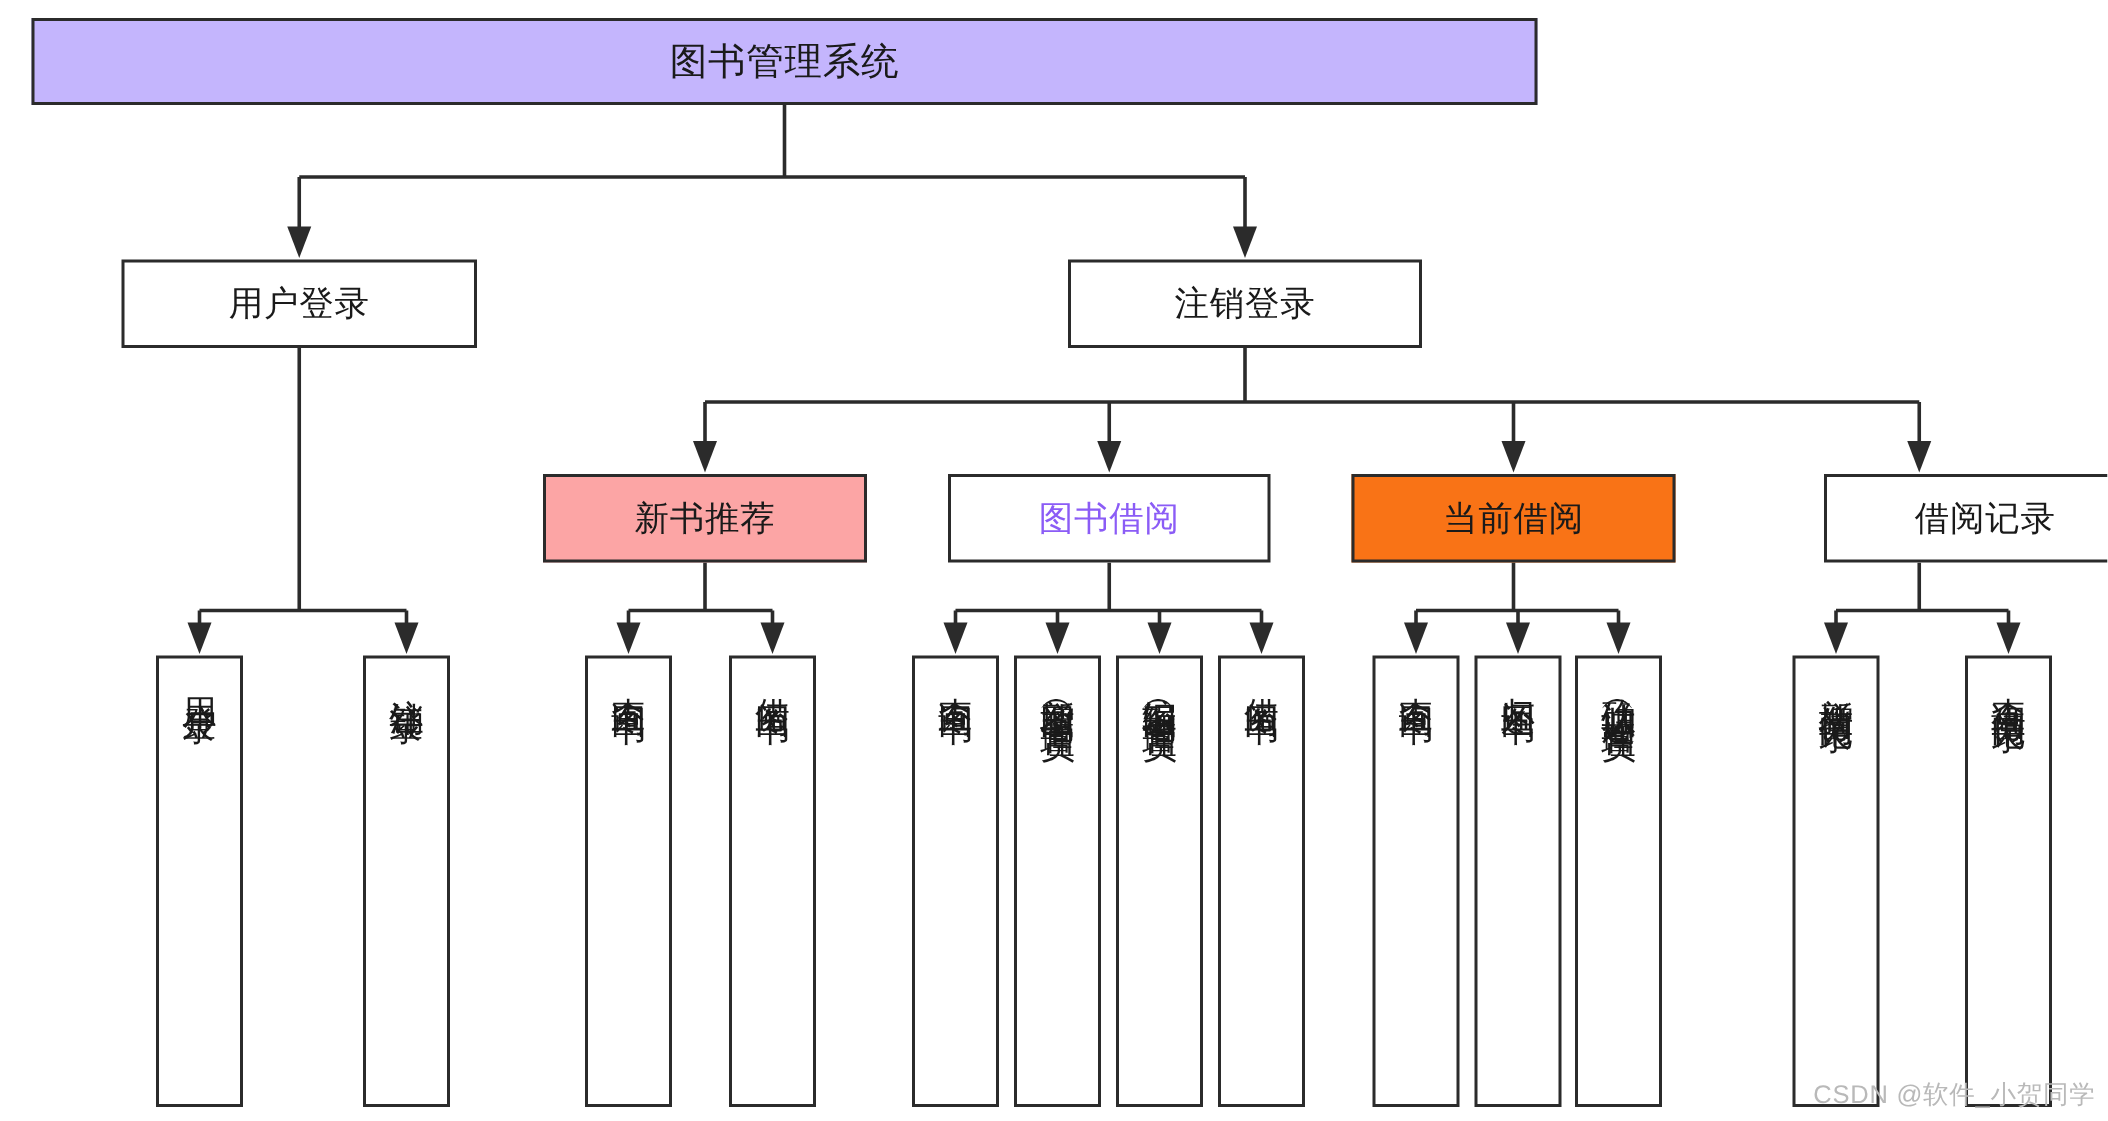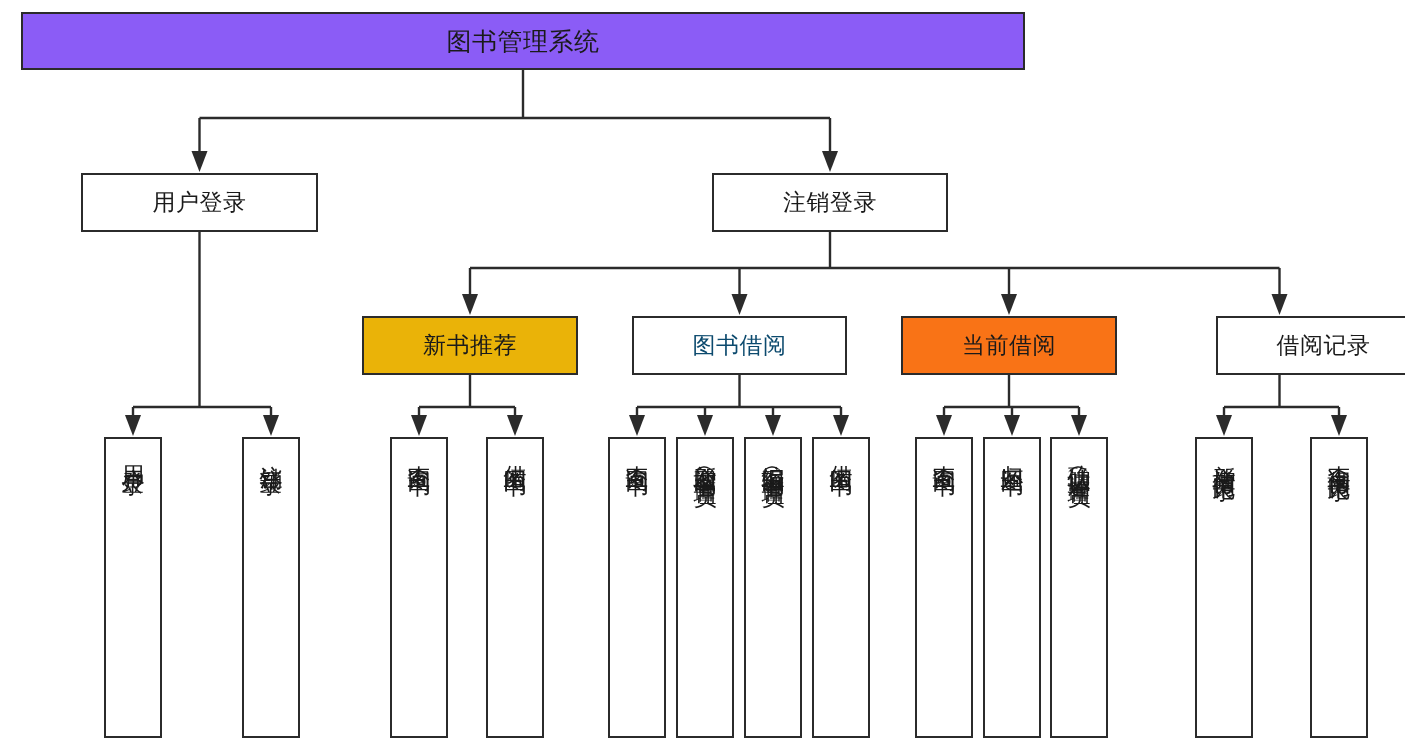--- a/index.html
+++ b/index.html
@@ -122,34 +122,34 @@
       <line x1="1079" y1="407" x2="1079" y2="417" stroke="#2b2b2b" stroke-width="2.4"></line>
       <polygon points="1071,415 1087,415 1079,436" fill="#2b2b2b"></polygon>
       <line x1="1279.5" y1="375" x2="1279.5" y2="407" stroke="#2b2b2b" stroke-width="2.4"></line>
       <line x1="1224" y1="407" x2="1339" y2="407" stroke="#2b2b2b" stroke-width="2.4"></line>
       <line x1="1224" y1="407" x2="1224" y2="417" stroke="#2b2b2b" stroke-width="2.4"></line>
       <polygon points="1216,415 1232,415 1224,436" fill="#2b2b2b"></polygon>
       <line x1="1339" y1="407" x2="1339" y2="417" stroke="#2b2b2b" stroke-width="2.4"></line>
       <polygon points="1331,415 1347,415 1339,436" fill="#2b2b2b"></polygon>
     </svg>
   <div id="nodes">
-      <div class="node horiz root" style="left: 21px; top: 12px; width: 1004px; height: 58px; border-color: rgb(43, 43, 43); background: #8b5cf6;">
+      <div class="node horiz root" style="left: 21px; top: 12px; width: 1004px; height: 58px; border-color: rgb(43, 43, 43); background: #c4b5fd;">
         <span class="label" style="color: rgb(26, 26, 26);">图书管理系统</span>
       </div>
       <div class="node horiz" style="left: 81px; top: 173px; width: 237px; height: 59px; border-color: rgb(43, 43, 43); background: rgb(255, 255, 255);">
         <span class="label" style="color: rgb(26, 26, 26);">用户登录</span>
       </div>
       <div class="node horiz" style="left: 712px; top: 173px; width: 236px; height: 59px; border-color: rgb(43, 43, 43); background: rgb(255, 255, 255);">
         <span class="label" style="color: rgb(26, 26, 26);">注销登录</span>
       </div>
-      <div class="node horiz" style="left: 362px; top: 316px; width: 216px; height: 59px; border-color: rgb(43, 43, 43); background: #eab308;">
+      <div class="node horiz" style="left: 362px; top: 316px; width: 216px; height: 59px; border-color: rgb(43, 43, 43); background: #fca5a5;">
         <span class="label" style="color: rgb(26, 26, 26);">新书推荐</span>
       </div>
       <div class="node horiz" style="left: 632px; top: 316px; width: 215px; height: 59px; border-color: rgb(43, 43, 43); background: rgb(255, 255, 255);">
-        <span class="label" style="color: #0c4a6e;">图书借阅</span>
+        <span class="label" style="color: #8b5cf6;">图书借阅</span>
       </div>
       <div class="node horiz" style="left: 901px; top: 316px; width: 216px; height: 59px; border-color: rgb(43, 43, 43); background: #f97316;">
         <span class="label" style="color: rgb(26, 26, 26);">当前借阅</span>
       </div>
       <div class="node horiz" style="left: 1172px; top: 316px; width: 215px; height: 59px; border-color: rgb(43, 43, 43); background: rgb(255, 255, 255); margin-left: 44px;">
         <span class="label" style="color: rgb(26, 26, 26);">借阅记录</span>
       </div>
       <div class="node vert" style="left: 104px; top: 437px; width: 58px; height: 301px; border-color: rgb(43, 43, 43); background: rgb(255, 255, 255);">
         <span class="label" style="color: rgb(26, 26, 26);">用户登录</span>
       </div>
@@ -183,13 +183,14 @@
       <div class="node vert" style="left: 1050px; top: 437px; width: 58px; height: 301px; border-color: rgb(43, 43, 43); background: rgb(255, 255, 255);">
         <span class="label" style="color: rgb(26, 26, 26);">确认归还（管理员）</span>
       </div>
       <div class="node vert" style="left: 1195px; top: 437px; width: 58px; height: 301px; border-color: rgb(43, 43, 43); background: rgb(255, 255, 255);">
         <span class="label" style="color: rgb(26, 26, 26);">新增借阅记录</span>
       </div>
       <div class="node vert" style="left: 1310px; top: 437px; width: 58px; height: 301px; border-color: rgb(43, 43, 43); background: rgb(255, 255, 255);">
         <span class="label" style="color: rgb(26, 26, 26);">查询借阅记录</span>
       </div>
     </div>
+  <div id="watermark">CSDN @软件_小贺同学</div>
 </div>
 
 </body></html>

